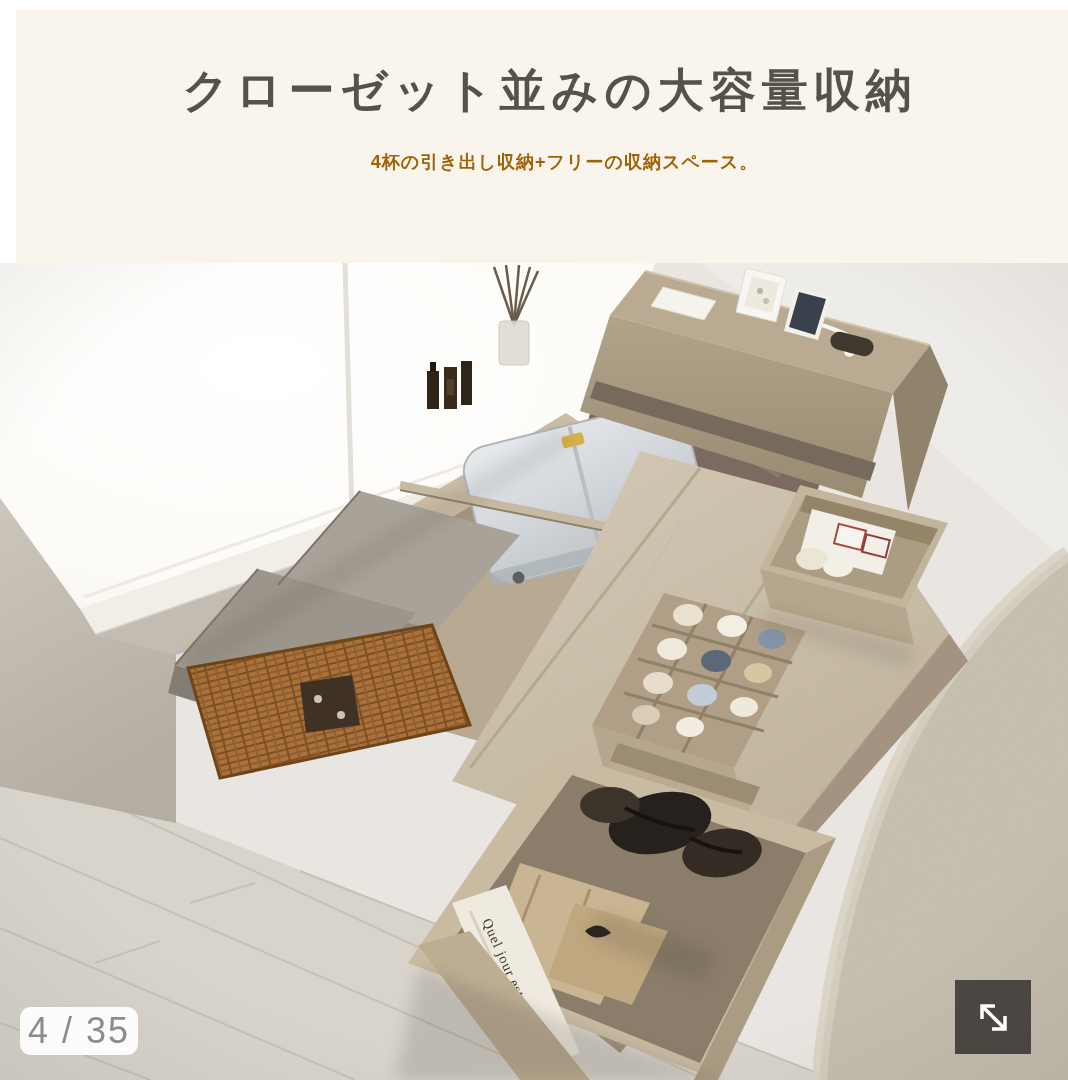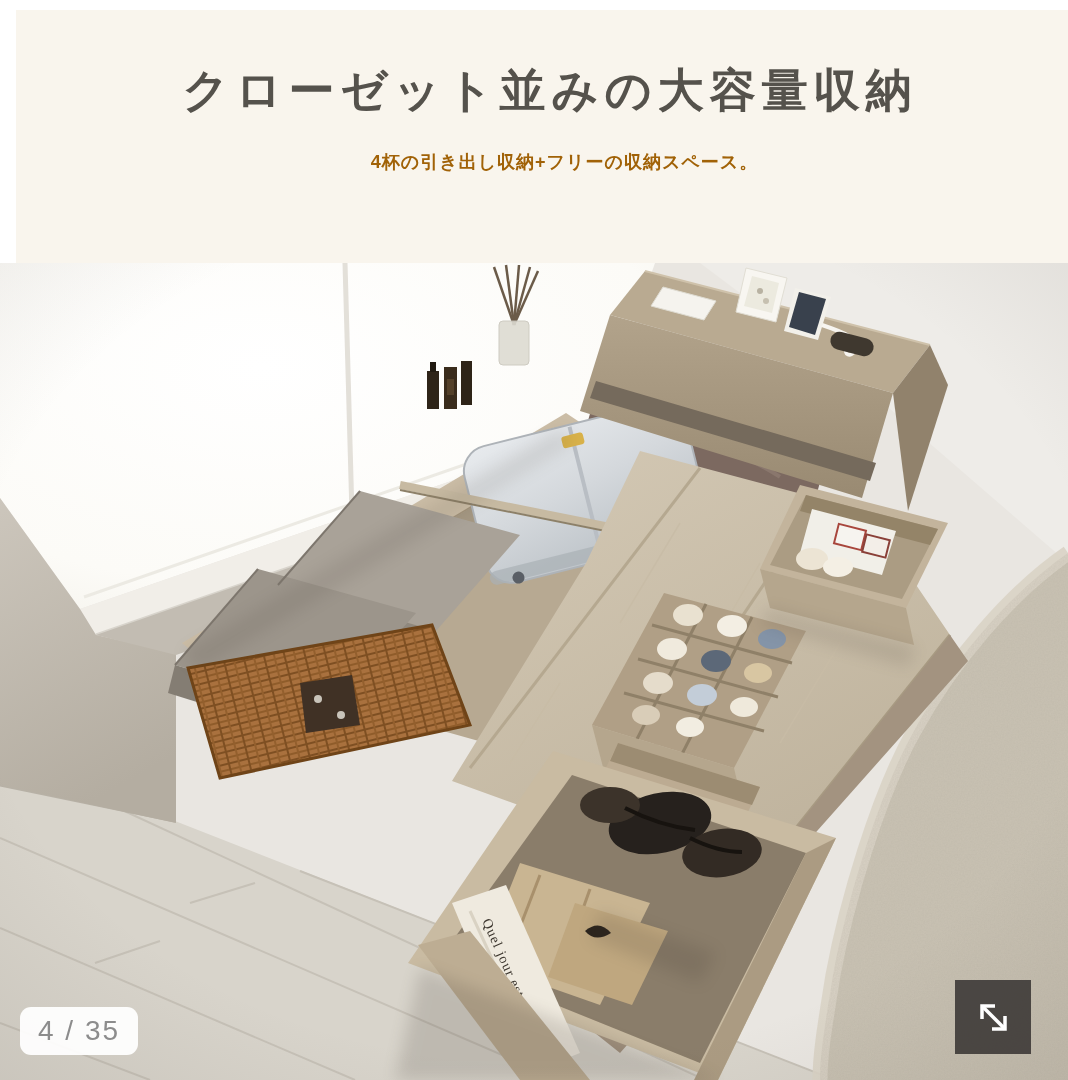--- a/index.html
+++ b/index.html
@@ -23,21 +23,21 @@
   .photo {
     position:absolute; top:263px; left:0; width:1068px; height:817px;
     background:#e9e6e1; cursor:pointer;
   }
   .photo svg { display:block; }
 
   .badge {
     position:absolute; left:20px; top:744px; width:118px; height:48px;
     background:rgba(255,255,255,0.93); border-radius:11px;
     display:flex; align-items:center; justify-content:center;
-    font-size:28px; color:#8c8c8c; letter-spacing:2px;
+    font-size:36px; color:#8c8c8c; letter-spacing:2px;
   }
   .expand {
     position:absolute; left:955px; top:717px; width:76px; height:74px;
     background:rgba(64,60,57,0.92); border:none; cursor:pointer;
     display:flex; align-items:center; justify-content:center; padding:0;
   }
 </style>
 </head>
 <body>
 

